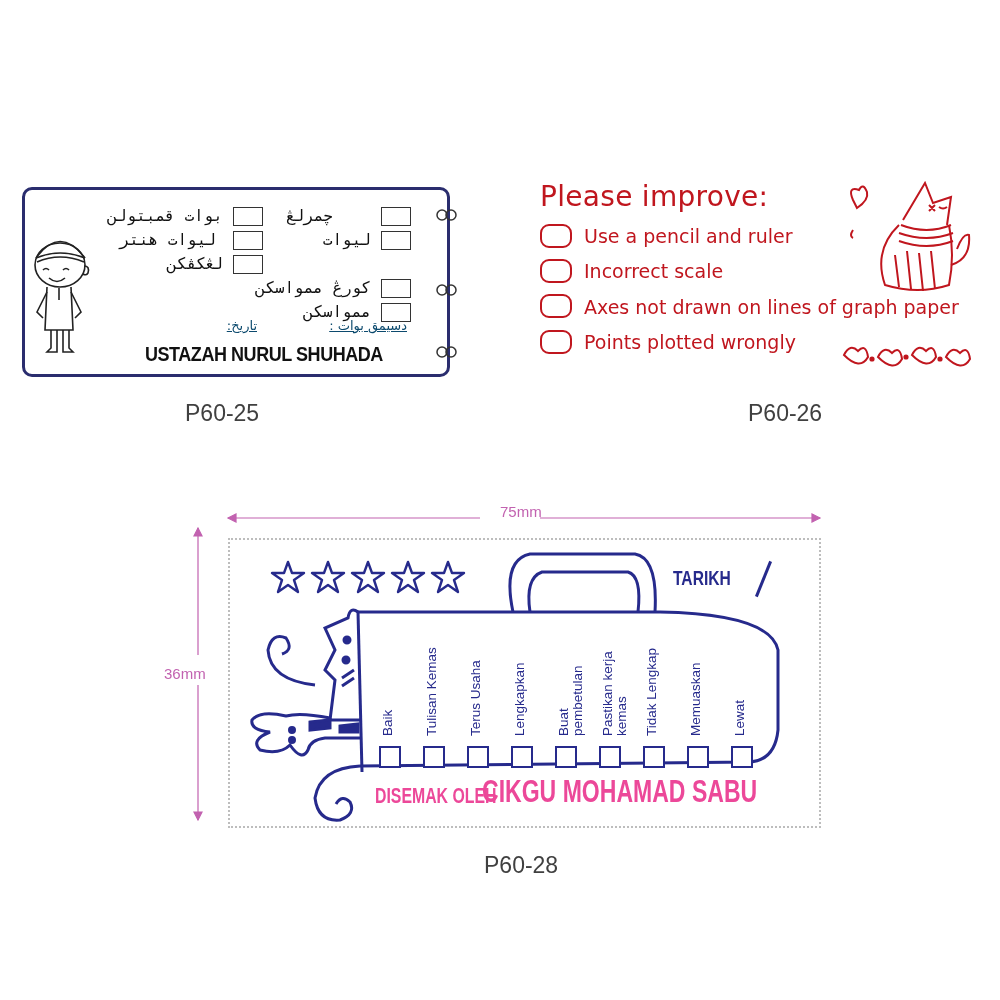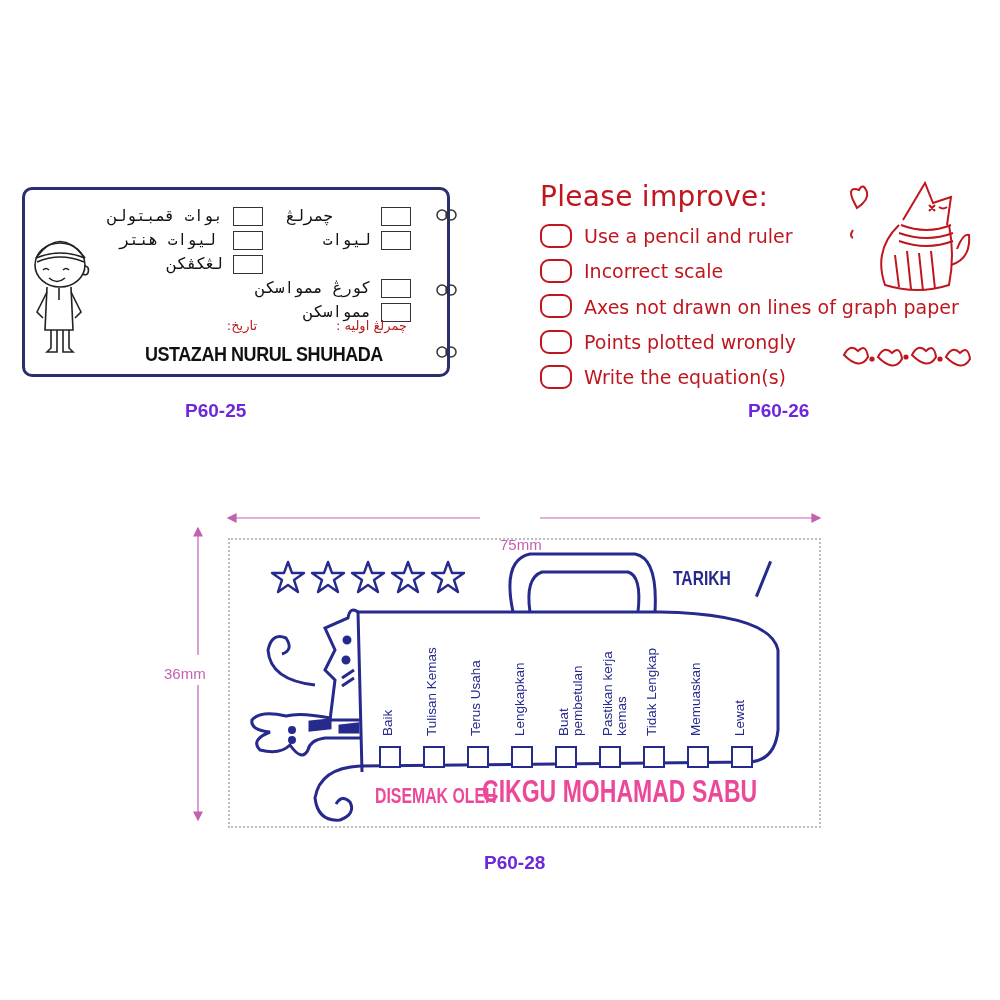--- a/index.html
+++ b/index.html
@@ -9,25 +9,25 @@
   
   .stamp25 {
     position: absolute; left: 22px; top: 187px; width: 428px; height: 190px;
     border: 3px solid #2a2d6e; border-radius: 10px; background: #fff;
   }
   .stamp25 .boy { position: absolute; left: 2px; top: 30px; width: 70px; height: 150px; }
   .stamp25 .ring { position: absolute; right: -14px; width: 26px; height: 14px; }
   .ar-row { position: absolute; display: flex; align-items: center; gap: 10px; direction: rtl;
             font-family: Liberation Mono, monospace; font-size: 16px; color: #111; }
   .ar-row .box { width: 30px; height: 19px; border: 1.5px solid #333; background:#fff; flex: 0 0 auto; }
-  .ar-footer { position: absolute; top: 128px; font-family: "DejaVu Sans", sans-serif; font-size: 13px; color: #b91c1c; direction: rtl; }
+  .ar-footer { position: absolute; top: 128px; font-family: "DejaVu Sans", sans-serif; font-size: 13px; color: #0c4a6e; direction: rtl; text-decoration: underline; }
   .stamp25 .name { position: absolute; left: 120px; top: 153px; font-size: 20px; font-weight: bold; letter-spacing: -0.5px; color: #111;
                    font-family: "Liberation Sans Narrow", "Liberation Sans", sans-serif; transform: scaleX(0.9); transform-origin: left; }
 
-  .code { position: absolute; font-weight: bold; font-size: 19px; color: #6d28d9; font-family: "Liberation Sans", sans-serif; }
+  .code { position: absolute; font-weight: normal; font-size: 23px; color: #404040; font-family: "Liberation Sans", sans-serif; }
 
   
   .stamp26 { position: absolute; left: 538px; top: 180px; width: 450px; height: 220px; color: #c0161e; }
   .stamp26 .title { position: absolute; left: 2px; top: 0; font-size: 28px; font-weight: normal; letter-spacing: 0.3px; font-family: "DejaVu Sans", sans-serif; }
   .stamp26 .item { position: absolute; left: 2px; display: flex; align-items: center; gap: 12px; font-family: "DejaVu Sans", sans-serif; font-size: 19px; }
   .stamp26 .cb { width: 32px; height: 24px; border: 2.2px solid #c0161e; border-radius: 9px; flex: 0 0 auto; }
   .stamp26 .cat { position: absolute; left: 305px; top: -5px; width: 140px; height: 120px; }
   .stamp26 .hearts { position: absolute; left: 300px; top: 155px; width: 145px; height: 45px; }
 
   
@@ -104,21 +104,21 @@
     </div>
   <div class="ar-row" style="right:184px; top:40px;gap:17px;">
       <span class="box"></span>
       <span>ليوات هنتر</span>
     </div>
   <div class="ar-row" style="right:184px; top:64px;">
       <span class="box"></span>
       <span>لڠکڤکن</span>
     </div>
 
-  <div class="ar-footer" style="right:40px;">چمرلڠ اوليه :</div>
+  <div class="ar-footer" style="right:40px;">دسيمق بوات :</div>
   <div class="ar-footer" style="right:190px;">تاريخ:</div>
   <div class="name">USTAZAH NURUL SHUHADA</div>
 </div>
 <div class="code" style="left:185px; top:400px;">P60-25</div>
 
 <div class="stamp26">
   <div class="title">Please improve:</div>
   <div class="item" style="top:44px;">
       <span class="cb"></span>
       <span>Use a pencil and ruler</span>
@@ -127,24 +127,20 @@
       <span class="cb"></span>
       <span>Incorrect scale</span>
     </div>
   <div class="item" style="top:114px;align-items:flex-end;">
       <span class="cb"></span>
       <span>Axes not drawn on lines of graph paper</span>
     </div>
   <div class="item" style="top:150px;">
       <span class="cb"></span>
       <span>Points plotted wrongly</span>
-    </div>
-  <div class="item" style="top:185px;">
-      <span class="cb"></span>
-      <span>Write the equation(s)</span>
     </div>
 
   <svg class="cat" viewBox="0 0 140 120" fill="none" stroke="#c0161e" stroke-width="2">
     <path d="M10 25 q-6 -14 6 -10 q4 -8 8 2 q2 8 -10 16 z"></path>
     <path d="M10 55 q-4 6 0 8"></path>
     <path d="M60 45 L82 8 L90 28 L108 22 L104 50"></path>
     <path d="M86 30 l6 6 M92 30 l-6 6 M96 32 q4 3 8 0"></path>
     <path d="M58 50 q26 10 50 0 M56 58 q28 10 54 0 M56 66 q28 10 54 0"></path>
     <path d="M56 50 Q30 75 42 110 Q75 120 106 110 Q112 80 106 50"></path>
     <path d="M52 80 L56 112 M64 76 L68 114 M76 78 L80 116 M88 76 L92 114"></path>
@@ -161,21 +157,21 @@
   </svg>
 </div>
 <div class="code" style="left:718px; top:400px;margin-left:30px;">P60-26</div>
 
 <svg style="position:absolute; left:190px; top:510px; width:640px; height:320px;" viewBox="0 0 640 320" fill="none" stroke="#c262b0" stroke-width="1.2">
   <path d="M38 8 L290 8 M350 8 L630 8"></path>
   <path d="M38 8 l8 -4 l0 8 z M630 8 l-8 -4 l0 8 z" fill="#c262b0"></path>
   <path d="M8 18 L8 145 M8 175 L8 310"></path>
   <path d="M8 18 l-4 8 l8 0 z M8 310 l-4 -8 l8 0 z" fill="#c262b0"></path>
 </svg>
-<div class="dim" style="left:500px; top:503px;margin-top:33px;">75mm</div>
+<div class="dim" style="left:500px; top:503px;">75mm</div>
 <div class="dim" style="left:164px; top:665px;">36mm</div>
 
 <div class="stamp28">
   <svg class="art" viewBox="0 0 593 290" fill="none" stroke="#262a8c" stroke-width="3">
 
     <path d="M283 72 Q272 20 300 14 L405 14 Q428 18 425 72"></path>
     <path d="M300 72 Q295 38 312 32 L398 32 Q412 36 408 72"></path>
 
     <path d="M128 72 L430 72 Q540 74 548 110 L548 190 Q545 220 520 222 L130 226"></path>
 

